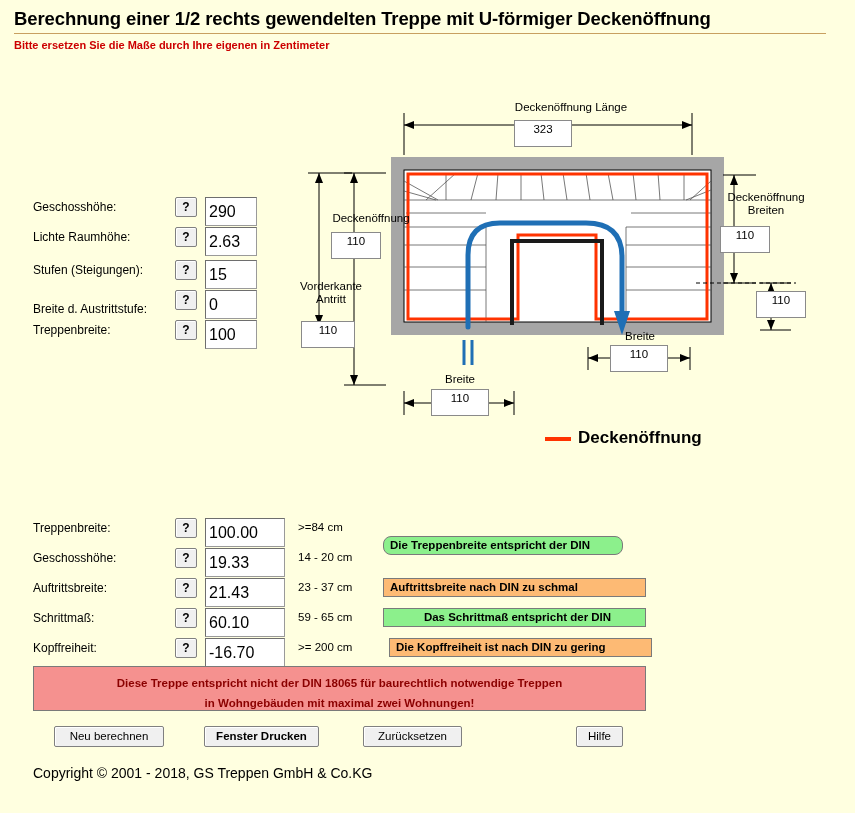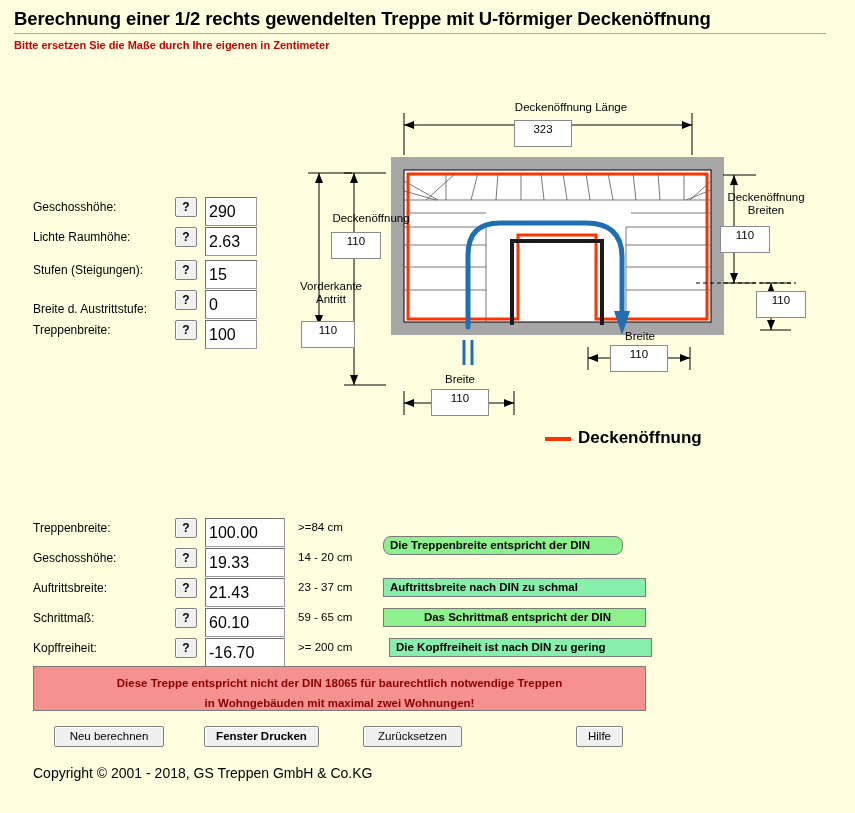--- a/index.html
+++ b/index.html
@@ -98,21 +98,21 @@
     box-sizing: border-box;
     border: 1px solid #7a7a7a;
     font-size: 11.5px;
     font-weight: bold;
     color: #000;
     line-height: 17px;
     padding-left: 6px;
     white-space: nowrap;
   }
   .status-ok { background: #8cf08c; }
-  .status-bad { background: #86efac; }
+  .status-bad { background: #fdba74; }
   .warnbox {
     position: absolute;
     left: 33px;
     top: 666px;
     width: 613px;
     height: 45px;
     background: #f5918f;
     border: 1px solid #7a7a7a;
     box-sizing: border-box;
     color: #8b0000;

